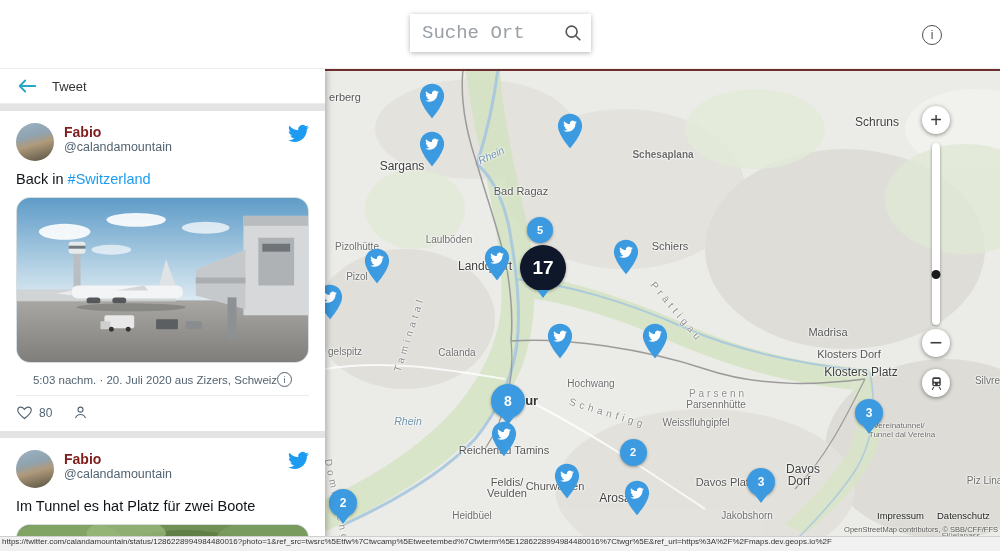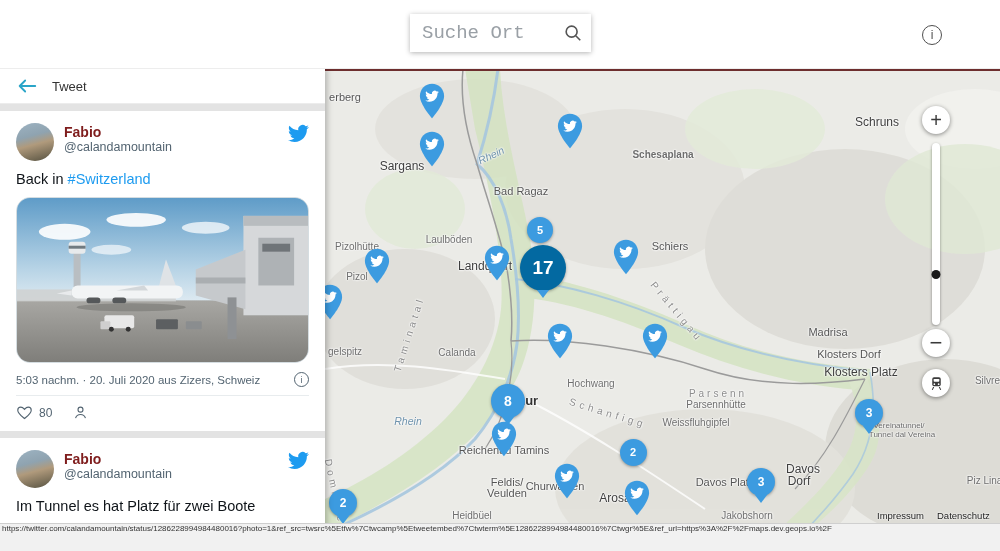--- a/index.html
+++ b/index.html
@@ -29,21 +29,21 @@
     background:linear-gradient(165deg,#9db3c2 0%,#8fa3b0 35%,#b09a7c 55%,#54503f 100%);}
   .t-names{flex:1;padding-top:1px;}
   .t-name{font-size:14px;font-weight:700;color:#7f1d1d;cursor:pointer;}
   .t-handle{font-size:12.5px;color:#536471;cursor:pointer;}
   .bird{width:21px;height:21px;color:var(--accent,#1d9bf0);flex:none;cursor:pointer;}
   .t-text{font-size:14.5px;color:#0f1419;margin:10px 0;}
   .hashtag{color:var(--accent,#1d9bf0);cursor:pointer;}
   .t-photo{width:100%;height:166px;border-radius:14px;border:1px solid #d5dde1;overflow:hidden;cursor:pointer;background:#cfe0ea;}
   .t-photo svg{display:block;width:100%;height:100%;}
   .t-photo.short{height:62px;border-radius:14px 14px 0 0;border-bottom:none;}
-  .t-meta{display:flex;align-items:center;justify-content:space-between;margin-top:9px;font-size:11.5px;color:#536471;}
+  .t-meta{display:flex;align-items:center;justify-content:center;margin-top:9px;font-size:11.5px;color:#536471;}
   .mini-info{width:15px;height:15px;border:1px solid #536471;border-radius:50%;font-size:9px;display:flex;align-items:center;justify-content:center;cursor:pointer;flex:none;}
   .t-divider{height:1px;background:#e8ecee;margin:8px 0;}
   .t-actions{display:flex;align-items:center;gap:6px;font-size:12px;color:#536471;padding-bottom:2px;}
   .t-actions svg{flex:none;cursor:pointer;}
   .t-count{margin-right:14px;}
   .t-more{cursor:pointer;}
 
   
   .map{position:absolute;left:325px;top:69px;width:675px;height:482px;overflow:hidden;background:#ebe9e4;cursor:grab;}
   .map::before{content:"";position:absolute;left:0;top:0;right:0;height:2px;background:var(--map_red_line,#6d2e2e);z-index:6;}
@@ -70,21 +70,21 @@
   .slider{position:absolute;left:607px;top:74px;width:8px;height:182px;background:#fff;border-radius:4px;
     box-shadow:0 1px 3px rgba(0,0,0,.4);z-index:7;cursor:pointer;}
   .thumb{position:absolute;left:50%;top:127px;transform:translateX(-50%);width:9px;height:9px;border-radius:50%;background:#1a1a1a;}
   .train{left:597px;top:300px;}
   .map-links{position:absolute;left:552px;top:441px;display:flex;gap:13px;font-size:9.5px;color:#1a1a1a;z-index:5;}
   .map-links span{cursor:pointer;text-shadow:0 0 2px #fff,0 0 2px #fff;}
   .map-copy{position:absolute;right:2px;top:456px;font-size:7.5px;color:#555;z-index:5;white-space:nowrap;
     text-shadow:0 0 2px #fff,0 0 2px #fff;}
 
   
-  .statusbar{position:absolute;left:0;right:0;bottom:0;height:28px;background:#f1f1f1;border-top:1px solid #cfcfcf;
+  .statusbar{position:absolute;left:0;right:0;bottom:0;height:15px;background:#f1f1f1;border-top:1px solid #cfcfcf;
     z-index:20;font-size:8px;line-height:10px;color:#333;white-space:nowrap;overflow:hidden;padding:0 2px;}
 </style>
 </head>
 <body>
 
 <div class="stage">
 
   <header>
     <div class="search">
       <input type="text" placeholder="Suche Ort" style="">
@@ -349,21 +349,21 @@
           </svg></div>
         <div class="pin" style="left: 299px; top: 411px;"><svg width="26" height="36" viewBox="0 0 26 36">
             <path d="M13 .8C6.3.8.9 6.2.9 12.9c0 8.6 12.1 22.3 12.1 22.3s12.1-13.7 12.1-22.3C25.1 6.2 19.7.8 13 .8z" fill="#3c9be0"></path>
             <g transform="translate(6.2,6.4) scale(0.57)">
               <path d="M23.953 4.57a10 10 0 01-2.825.775 4.958 4.958 0 002.163-2.723c-.951.555-2.005.959-3.127 1.184a4.92 4.92 0 00-8.384 4.482C7.69 8.095 4.067 6.13 1.64 3.162a4.822 4.822 0 00-.666 2.475c0 1.71.87 3.213 2.188 4.096a4.904 4.904 0 01-2.228-.616v.06a4.923 4.923 0 003.946 4.827 4.996 4.996 0 01-2.212.085 4.936 4.936 0 004.604 3.417 9.867 9.867 0 01-6.102 2.105c-.39 0-.779-.023-1.17-.067a13.995 13.995 0 007.557 2.209c9.053 0 13.998-7.496 13.998-13.985 0-.21 0-.42-.015-.63A9.935 9.935 0 0024 4.59z" fill="#fff"></path>
             </g>
           </svg></div>
         <div class="cluster" style="width: 26px; height: 26px; left: 202px; top: 148px; font-size: 11px; background: rgb(60, 155, 224);">
           <span>5</span>
         </div>
-        <div class="cluster tailed" style="width: 46px; height: 46px; left: 195px; top: 176px; font-size: 19px; background: #0369a1;">
+        <div class="cluster tailed" style="width: 46px; height: 46px; left: 195px; top: 176px; font-size: 19px; background: #0f172a;">
           <span>17</span>
         </div>
         <div class="cluster tailed" style="width: 34px; height: 34px; left: 166px; top: 315px; font-size: 14px; background: rgb(60, 155, 224);">
           <span>8</span>
         </div>
         <div class="cluster" style="width: 27px; height: 27px; left: 294.5px; top: 369.5px; font-size: 11px; background: rgb(60, 155, 224);">
           <span>2</span>
         </div>
         <div class="cluster tailed" style="width: 28px; height: 28px; left: 530px; top: 330px; font-size: 12px; background: rgb(60, 155, 224);">
           <span>3</span>

